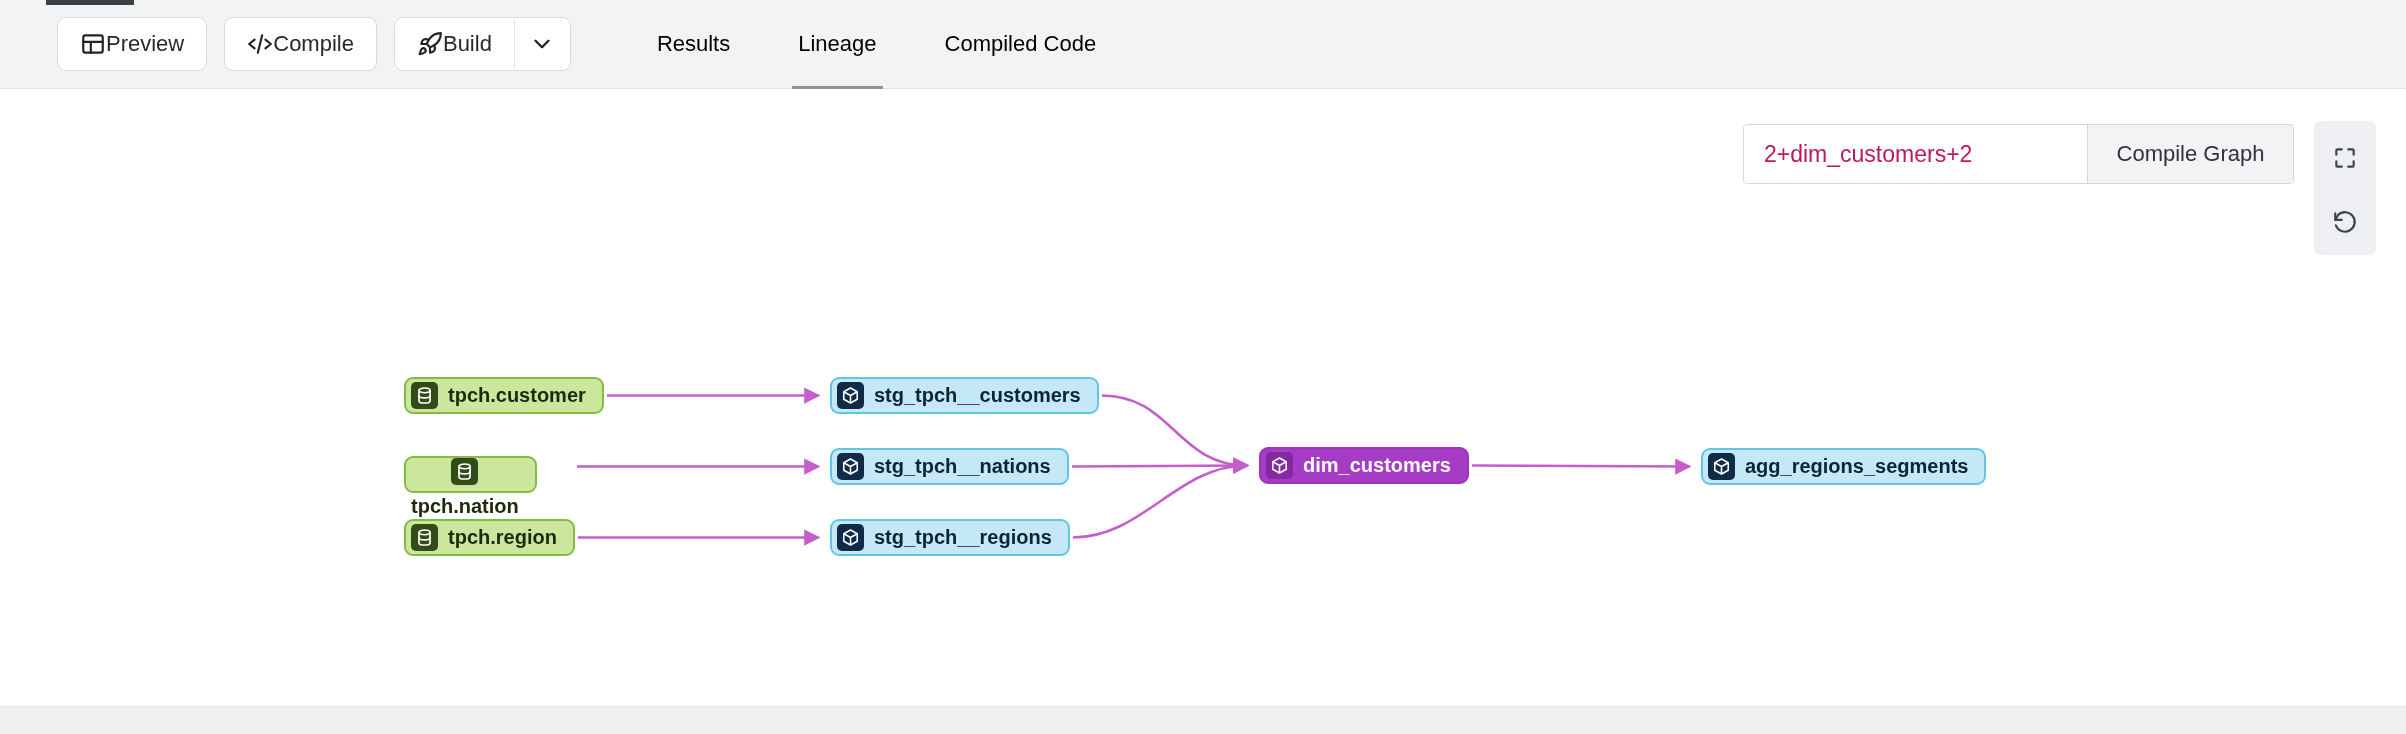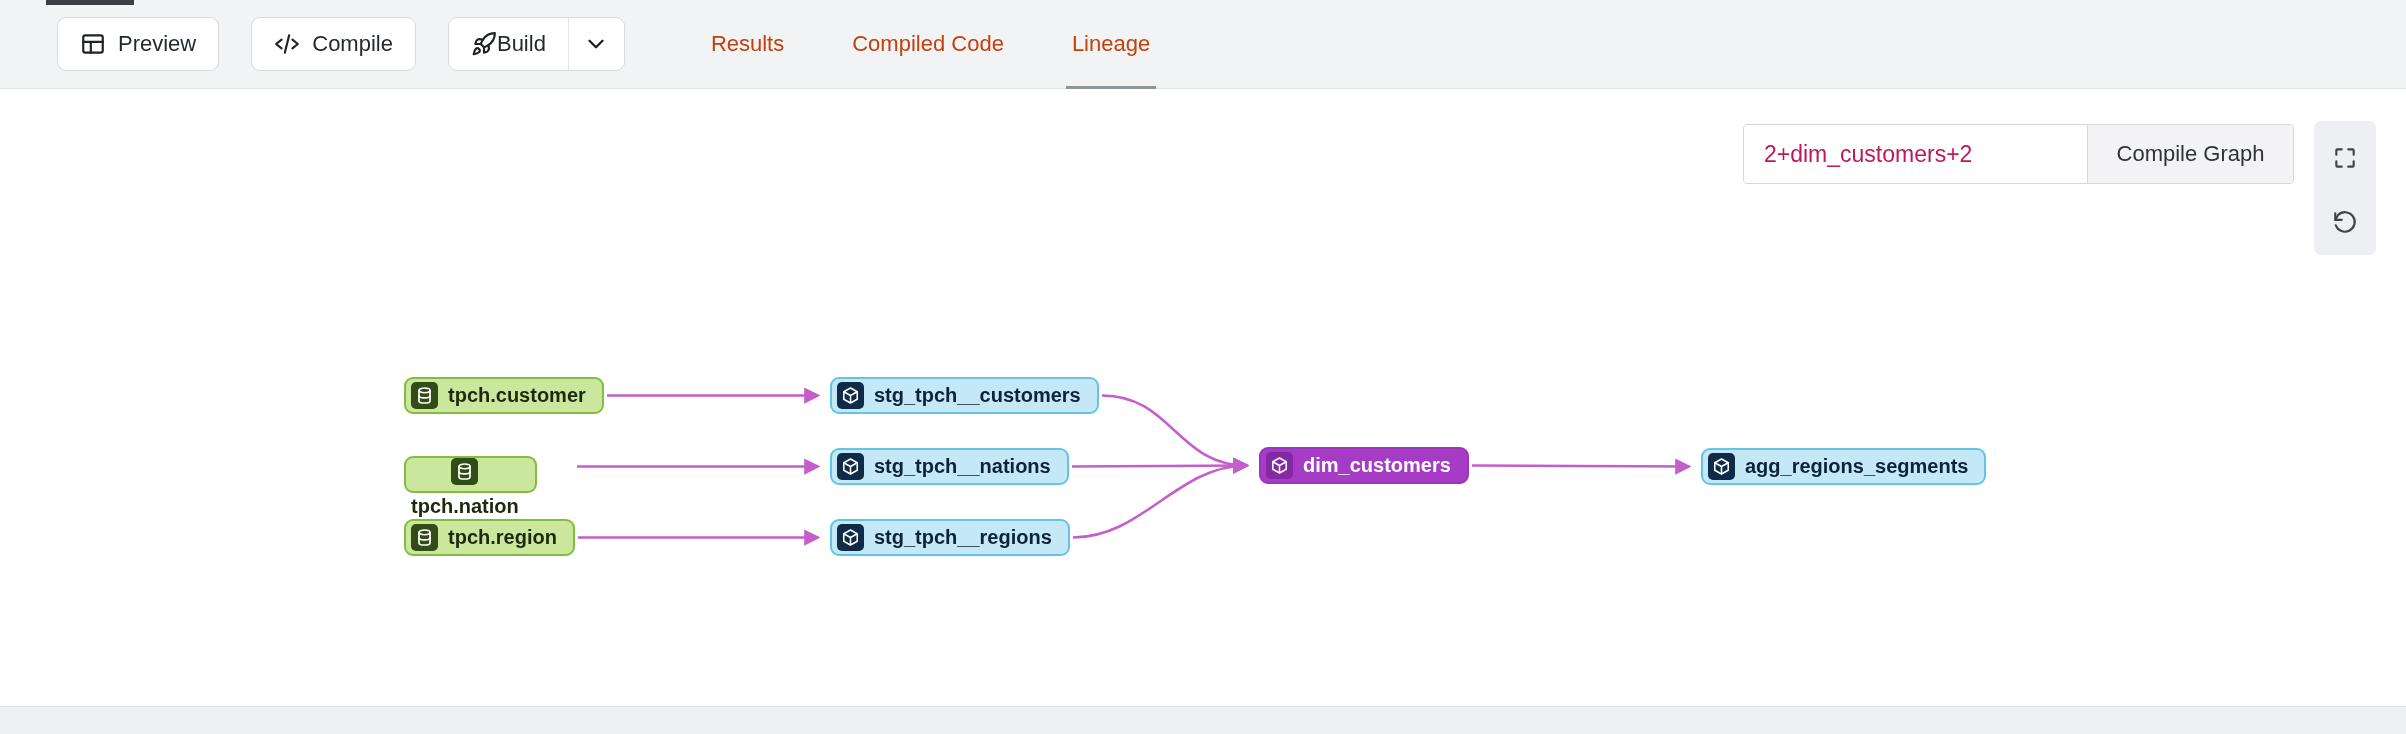--- a/index.html
+++ b/index.html
@@ -24,28 +24,28 @@
     background: #f2f3f5;
     border-bottom: 1px solid #e2e3e6;
     display: flex; align-items: center;
     padding-left: 57px;
   }
   .top-fragment {
     position: absolute; top: 0; left: 46px; width: 88px; height: 5px;
     background: #3c4045;
   }
   .btn {
-    display: inline-flex; align-items: center; gap: 12px;
+    display: inline-flex; align-items: center; 
     height: 54px; padding: 0 22px;
     background: #ffffff;
     border: 1px solid #d8dade; border-radius: 9px;
     font-size: 22px; color: #24292e;
     cursor: pointer; white-space: nowrap;
   }
-  .btn + .btn, .split { margin-left: 32px; }
+  .btn + .btn, .split { margin-left: 17px; }
   .split {
     display: inline-flex; align-items: stretch;
     background: #fff; border: 1px solid #d8dade; border-radius: 9px;
     height: 54px; overflow: hidden;
   }
   .split .btn-main {
     display: inline-flex; align-items: center; 
     padding: 0 22px; font-size: 22px; color: #24292e; cursor: pointer;
   }
   .split .btn-caret {
@@ -57,21 +57,21 @@
 
   
   .tabs {
     display: flex; align-items: stretch; height: 100%;
     margin-left: 80px;
   }
   .tab {
     position: relative;
     display: flex; align-items: center;
     margin-right: 56px; padding: 0 6px;
-    font-size: 22px; color: #c2410c; cursor: pointer;
+    font-size: 22px; color: #000000; cursor: pointer;
   }
   .tab.active::after {
     content: ""; position: absolute; left: 0; right: 0; bottom: -1px;
     height: 3px; background: #8f949b;
   }
 
   
   .canvas {
     position: absolute; top: 90px; left: 0; right: 0; bottom: 28px;
     background: #ffffff;
@@ -184,25 +184,25 @@
           <path d="M6 9l6 6 6-6"></path>
         </svg>
       </span>
     </div>
   </div>
 
   <div class="tabs">
     <div class="tab">
       <span>Results</span>
     </div>
+    <div class="tab active">
+      <span>Lineage</span>
+    </div>
     <div class="tab">
       <span>Compiled Code</span>
-    </div>
-    <div class="tab active">
-      <span>Lineage</span>
     </div>
   </div>
 </div>
 <div class="top-fragment"></div>
 
 <div class="canvas">
 
   <svg id="edges-svg">
     <defs>
       <marker id="arrow" viewBox="0 0 10 10" refX="8.5" refY="5" markerWidth="6.5" markerHeight="6.5" orient="auto-start-reverse">

